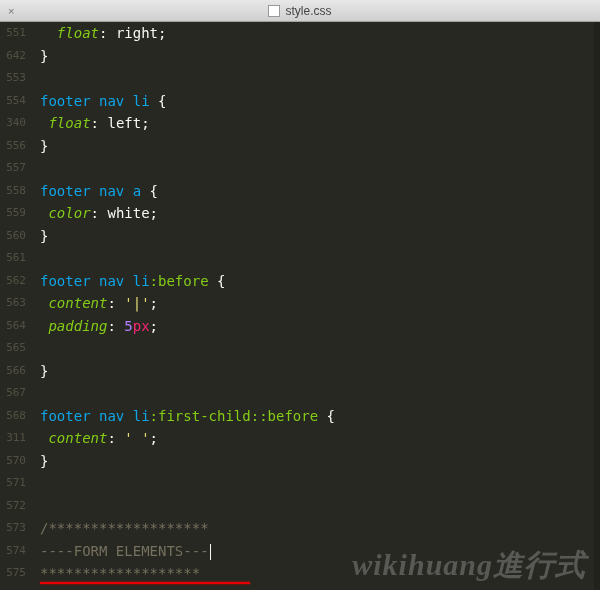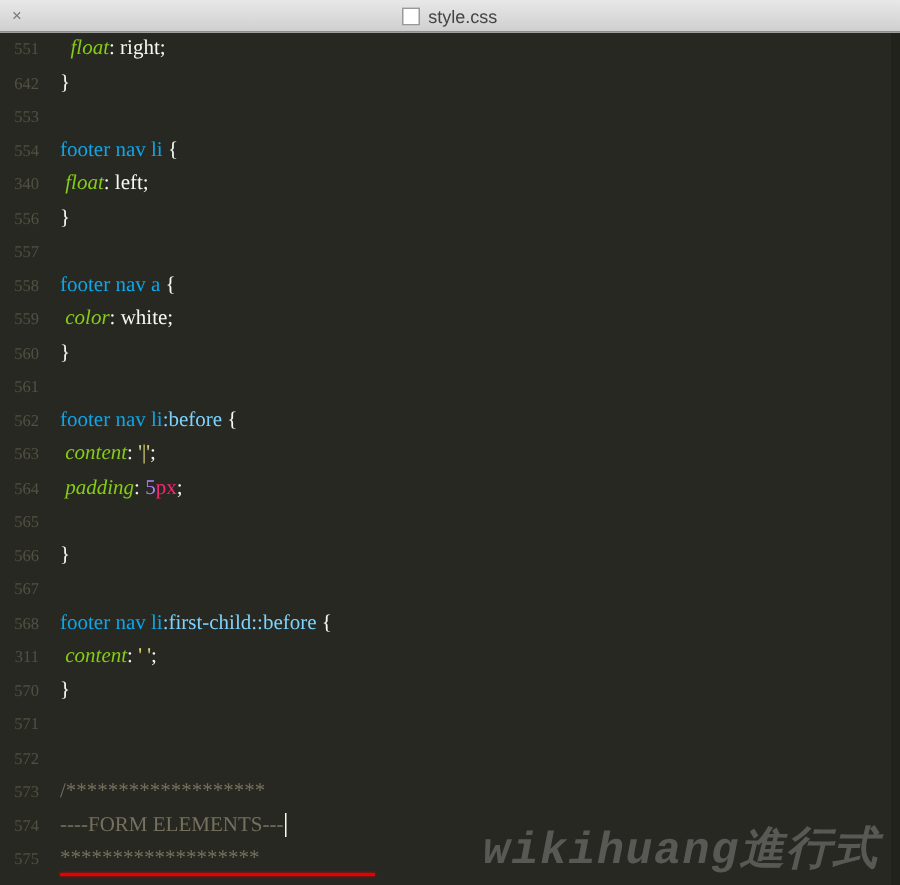--- a/index.html
+++ b/index.html
@@ -34,21 +34,20 @@
     left: 8px;
     width: 10px; height: 10px;
     color: #777;
     font-size: 11px;
     line-height: 10px;
   }
   .editor {
     display: flex;
     height: calc(100% - 22px);
     background: #272822;
-    font-family: Liberation Serif, serif;
   }
   .gutter {
     width: 34px;
     background: #272822;
     text-align: right;
     padding-right: 8px;
     color: #75715e;
     font-size: 11px;
     user-select: none;
     flex-shrink: 0;
@@ -56,21 +55,21 @@
   .gutter .ln { height: 22.5px; line-height: 22.5px; opacity: 0.55; }
   .code {
     flex: 1;
     padding-left: 6px;
     white-space: pre;
     color: #f8f8f2;
     position: relative;
   }
   .code-line { height: 22.5px; line-height: 22.5px; }
   .c-sel   { color: #0ea5e9; }     
-  .c-pseudo{ color: #7dd3fc; }     
+  .c-pseudo{ color: #84cc16; }     
   .c-punc  { color: #f8f8f2; }
   .c-prop  { color: #84cc16; font-style: italic; } 
   .c-val   { color: #f8f8f2; }
   .c-num   { color: #ae81ff; }     
   .c-unit  { color: #f92672; }     
   .c-str   { color: #e6db74; }
   .c-comm  { color: #75715e; }
   .cursor {
     display: inline-block;
     width: 1px; height: 16px;
@@ -84,21 +83,21 @@
     bottom: 6px;
     width: 210px;
     height: 2px;
     background: #e60000;
     box-shadow: 0 0 2px #e60000;
   }
   .watermark {
     position: absolute;
     right: 14px;
     bottom: 4px;
-    font-family: Liberation Mono, monospace;
+    font-family: Liberation Serif, serif;
     font-size: 30px;
     font-weight: bold;
     font-style: italic;
     color: rgba(180,180,180,0.35);
     letter-spacing: 1px;
     pointer-events: none;
   }
   .minimap {
     position: absolute;
     top: 22px; right: 0; bottom: 0;

